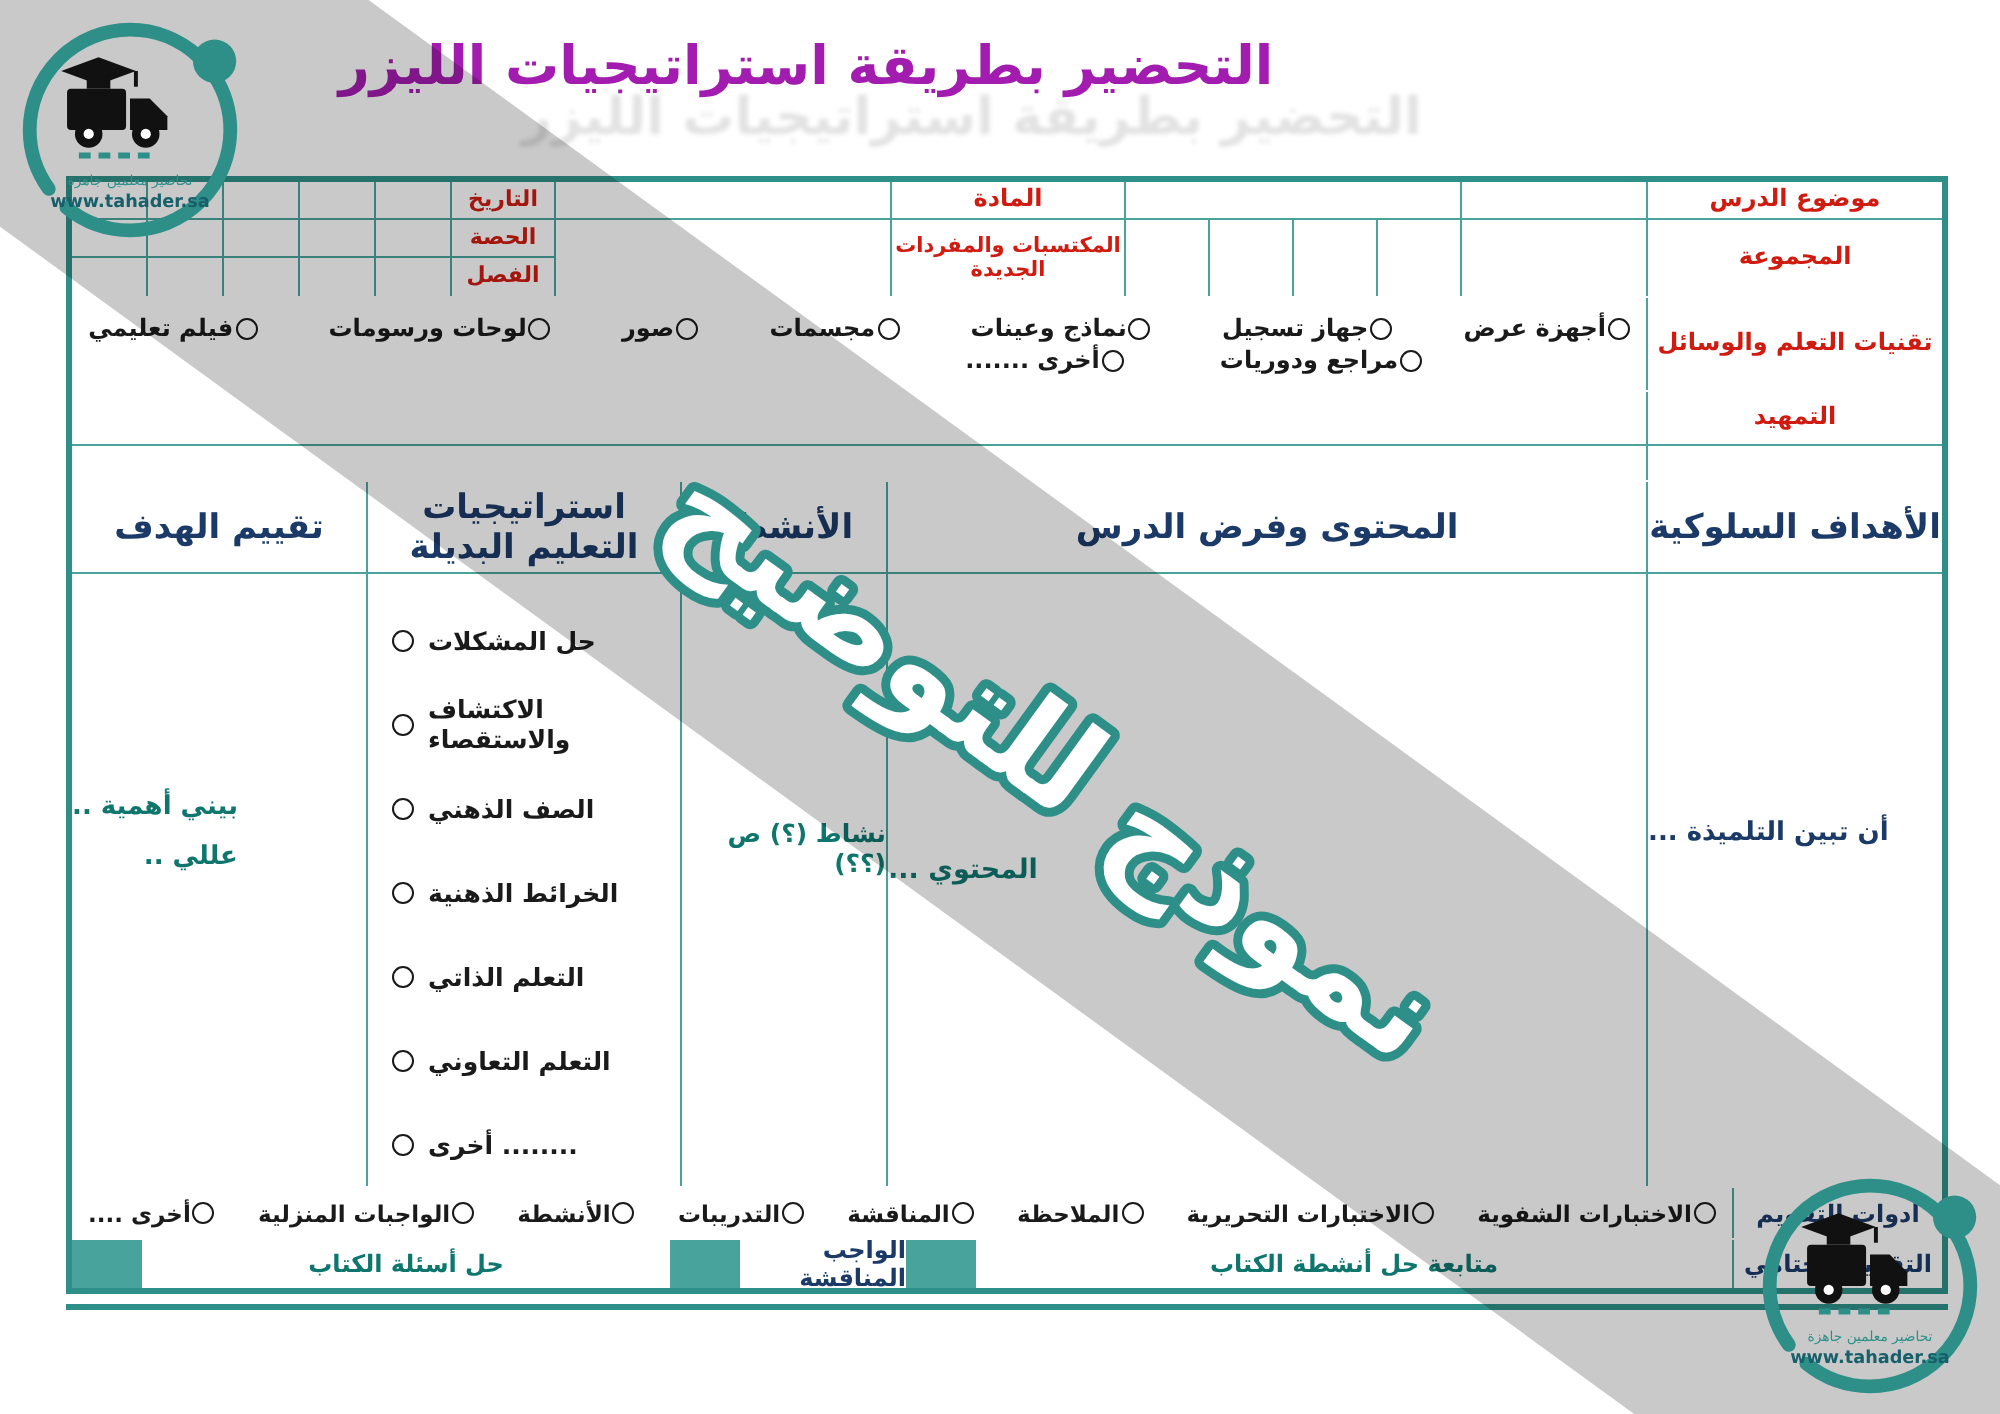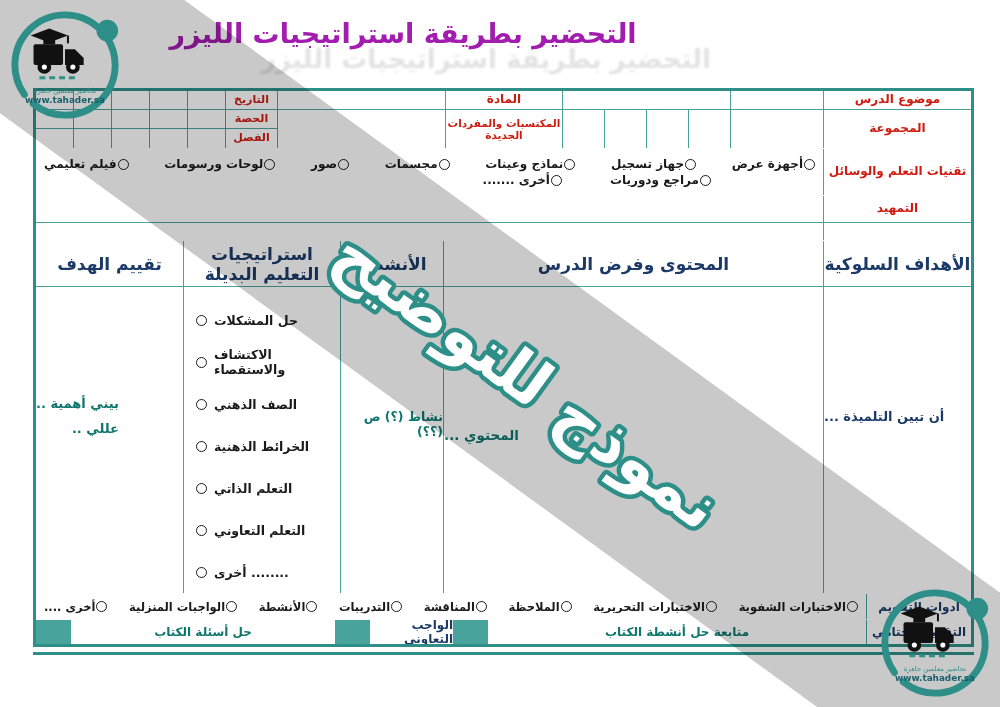--- a/index.html
+++ b/index.html
@@ -254,21 +254,21 @@
             <span class="radio"></span>
             <span>أخرى ....</span>
           </span>
       </div>
     </div>
   </div>
 
   <div class="grid secF">
     <div class="c navy secEF-lbl">التقويم الختامي</div>
     <div class="c red fcell">متابعة حل أنشطة الكتاب</div>
-    <div class="c navy fcell">الواجب التعاوني</div>
+    <div class="c navy fcell">الواجب المناقشة</div>
     <div class="c red fcell">حل أسئلة الكتاب</div>
   </div>
 
 </div>
 <div class="bottom-line"></div>
 
 <div class="band"></div>
 <svg class="wm" width="520" height="140">
   <text x="260" y="92" text-anchor="middle" font-family="DejaVu Sans, sans-serif" font-size="64" font-weight="bold" fill="#ffffff" stroke="#2e8f89" stroke-width="9" stroke-linejoin="round" paint-order="stroke">نموذج للتوضيح</text>
 </svg>

